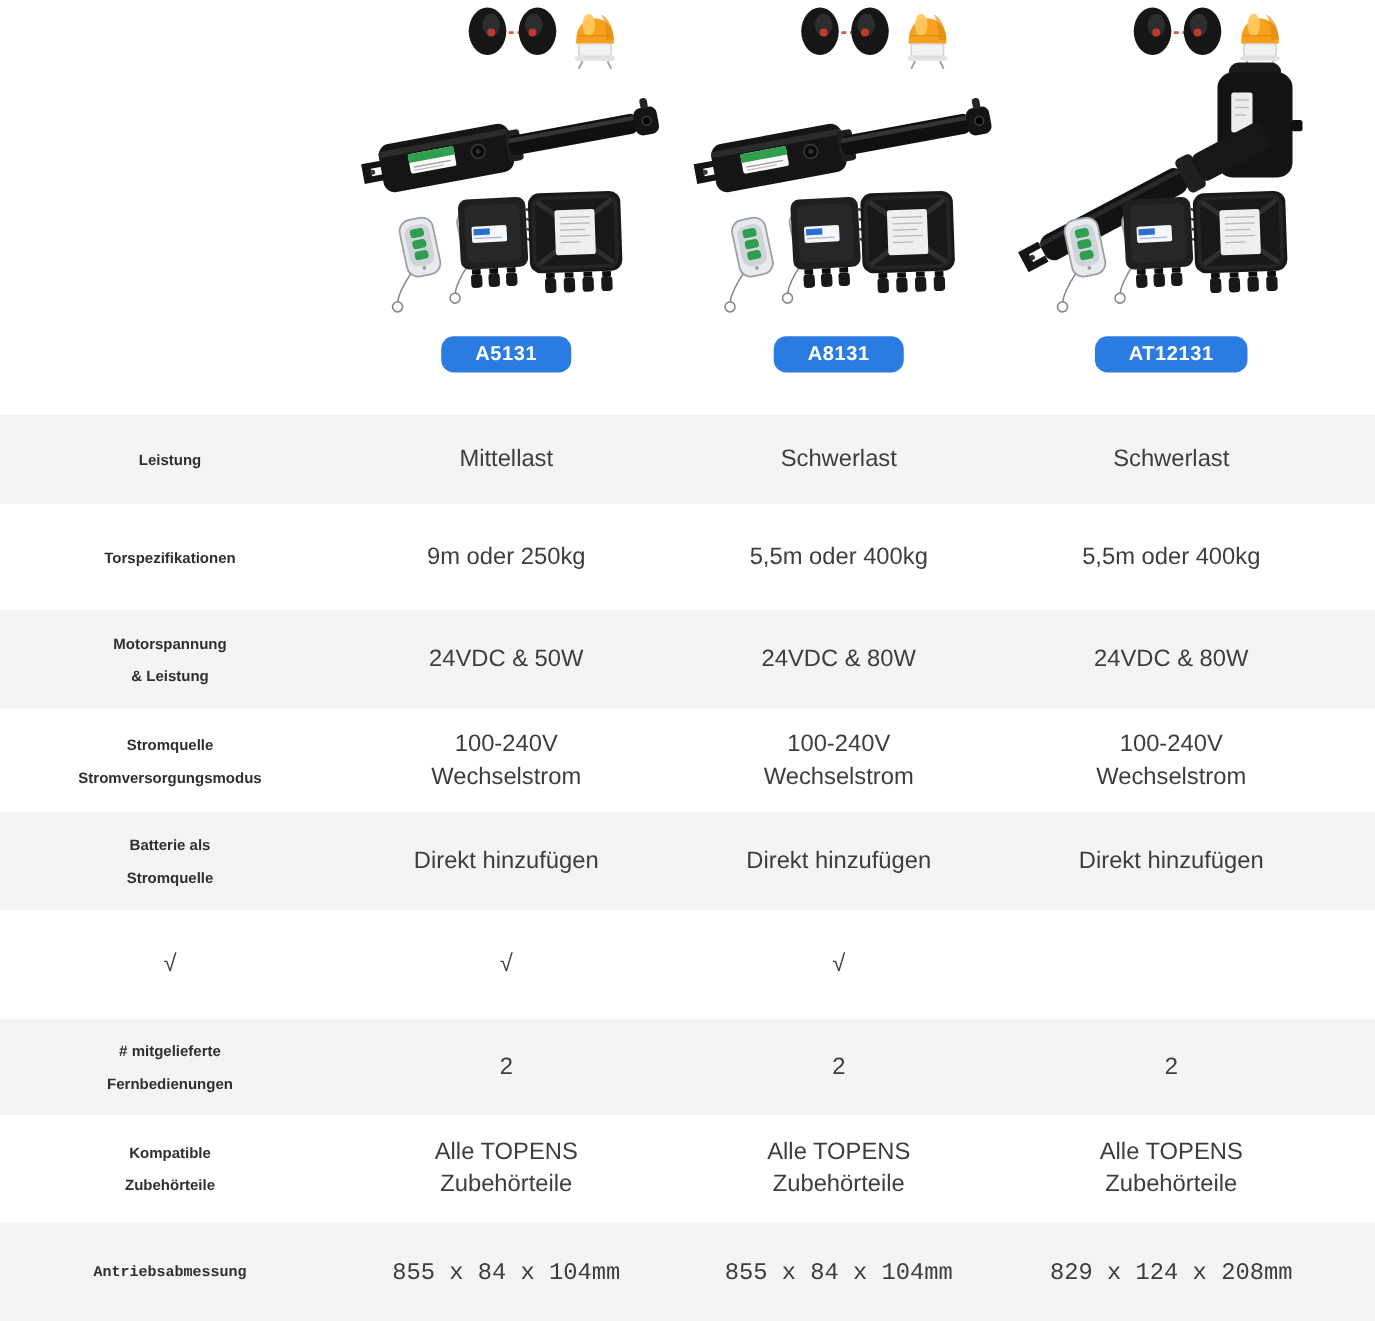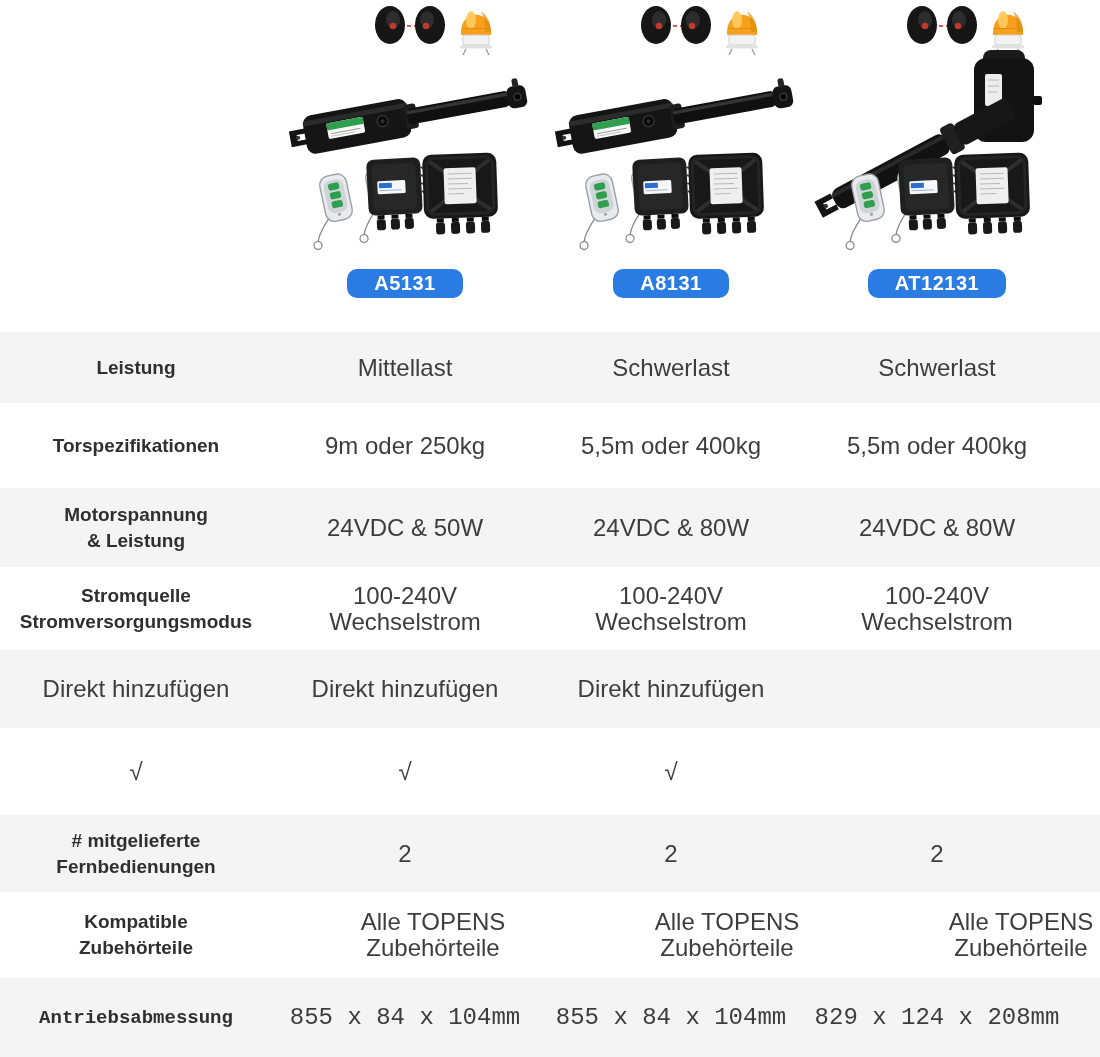--- a/index.html
+++ b/index.html
@@ -13,43 +13,43 @@
   .canvas{
     width:1100px;height:1057px;background:#ffffff;position:relative;overflow:hidden;
     font-family:"Liberation Sans","DejaVu Sans",sans-serif;
   }
   
   .header{position:relative;height:332px;background:#ffffff;}
   .kit-svg{position:absolute;top:0;left:0;}
   .badge-slot{position:absolute;top:269px;width:266px;display:flex;justify-content:center;}
   .badge-slot.c1{left:272px;} .badge-slot.c2{left:538px;} .badge-slot.c3{left:804px;}
   .badge{
-    background:var(--badge-blue);color:#ffffff;font-weight:bold;font-size:20px;
+    background:var(--badge-blue);color:#ffffff;font-weight:bold;font-size:16px;
     height:29px;line-height:29px;padding:0 27px;border-radius:10px;letter-spacing:.5px;
   }
   
   .spec-table{width:1100px;}
   .row{display:grid;grid-template-columns:272px 266px 266px 266px;}
   .row:nth-child(odd){background:var(--row-alt-gray);}
   .row:nth-child(even){background:#ffffff;}
   .row:nth-child(1){height:71px;}
   .row:nth-child(2){height:85px;}
   .row:nth-child(3){height:79px;}
   .row:nth-child(4){height:83px;}
   .row:nth-child(5){height:78px;}
   .row:nth-child(6){height:87px;}
   .row:nth-child(7){height:77px;}
-  .row:nth-child(8){height:86px;gap:28px;}
+  .row:nth-child(8){height:86px;}
   .row:nth-child(9){height:79px;font-family:Liberation Mono, monospace;}
   .cell{
     display:flex;align-items:center;justify-content:center;
     text-align:center;white-space:pre-line;line-height:26px;
   }
-  .cell.label{font-weight:bold;color:var(--label-text);font-size:19px;}
-  .cell.value{color:var(--value-text);font-size:24px;}
+  .cell.label{font-weight:bold;color:var(--label-text);font-size:12px;}
+  .cell.value{color:var(--value-text);font-size:19px;}
 </style>
 </head>
 <body>
 
 <div class="canvas">
 
   <div class="header">
     <svg class="kit-svg" width="1100" height="265" viewBox="0 0 1100 265" aria-hidden="true">
       <defs>
 
@@ -261,20 +261,22 @@
 Stromversorgungsmodus</div>
       <div class="cell value">100-240V
 Wechselstrom</div>
       <div class="cell value">100-240V
 Wechselstrom</div>
       <div class="cell value">100-240V
 Wechselstrom</div>
     </div>
 
     <div class="row">
+      <div class="cell label">Batterie als
+Stromquelle</div>
       <div class="cell value">Direkt hinzufügen</div>
       <div class="cell value">Direkt hinzufügen</div>
       <div class="cell value">Direkt hinzufügen</div>
     </div>
 
     <div class="row">
       <div class="cell value">√</div>
       <div class="cell value">√</div>
       <div class="cell value">√</div>
     </div>

